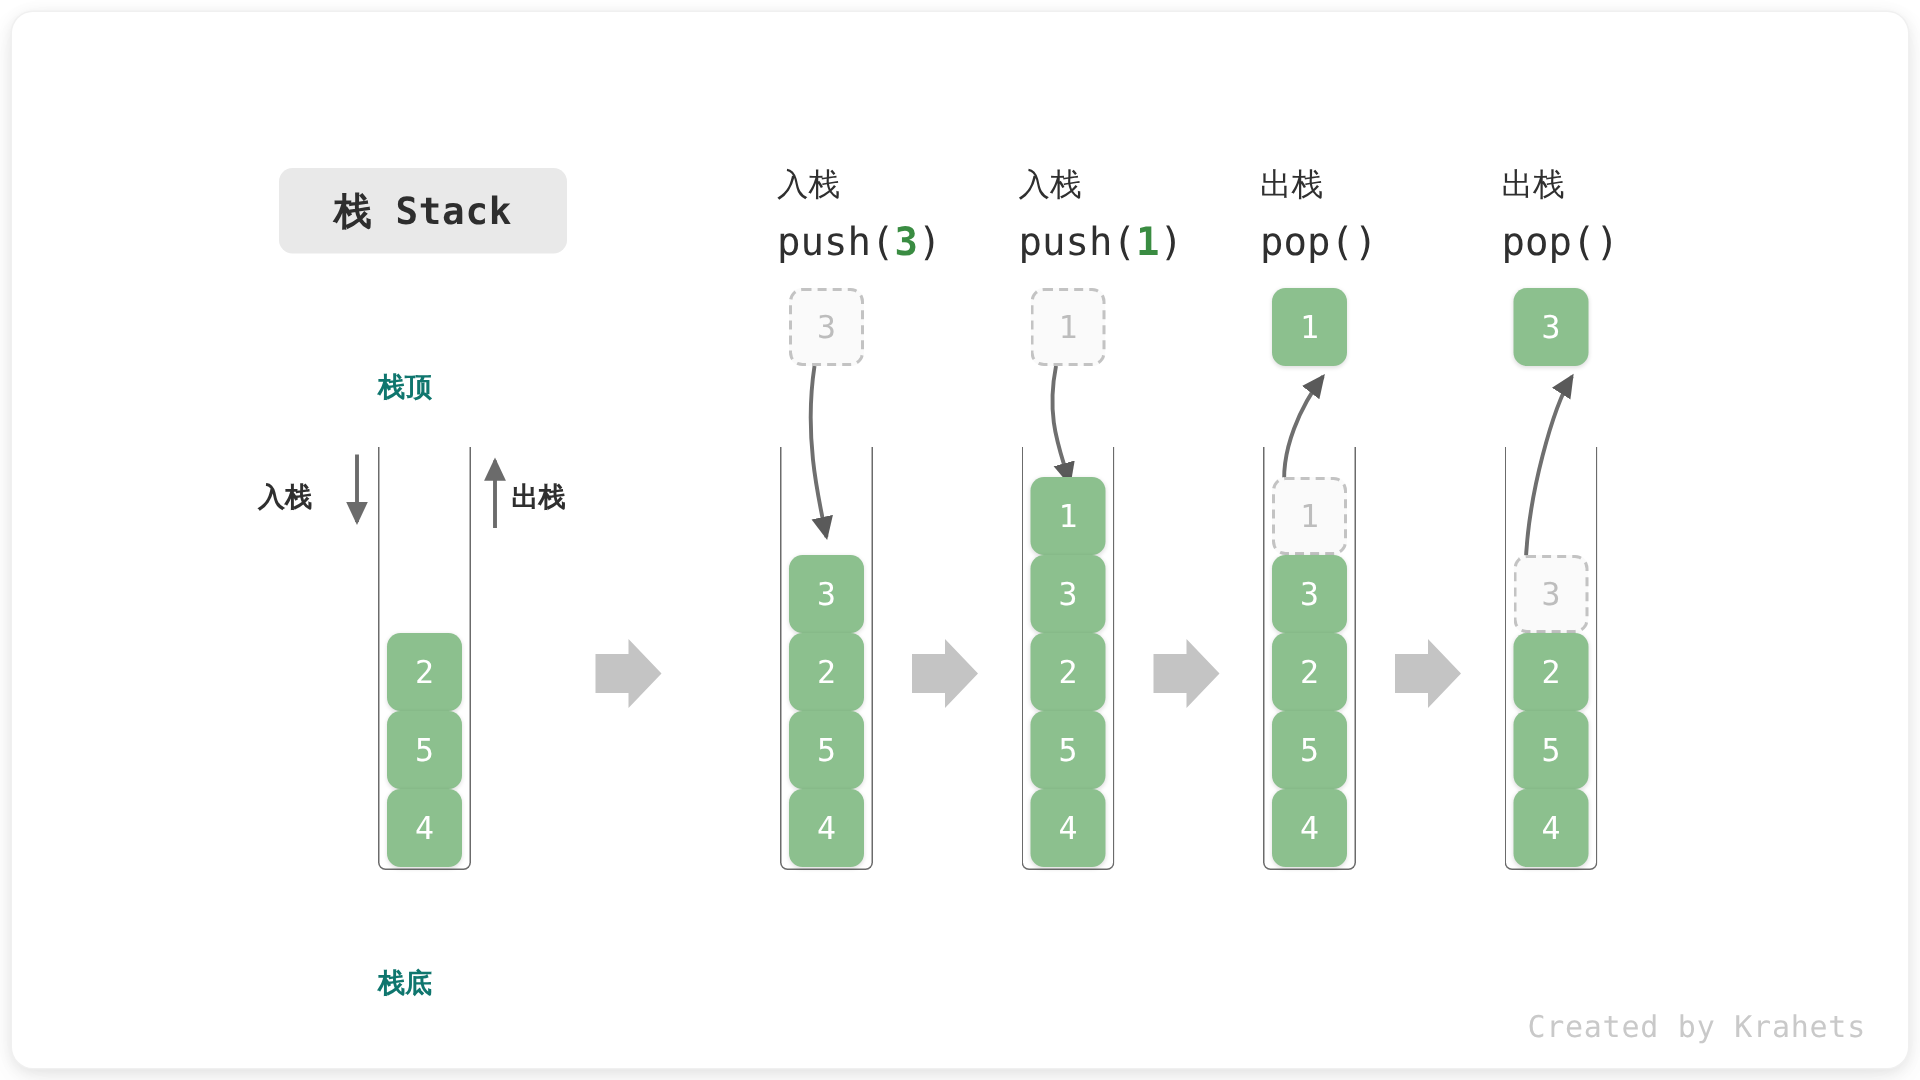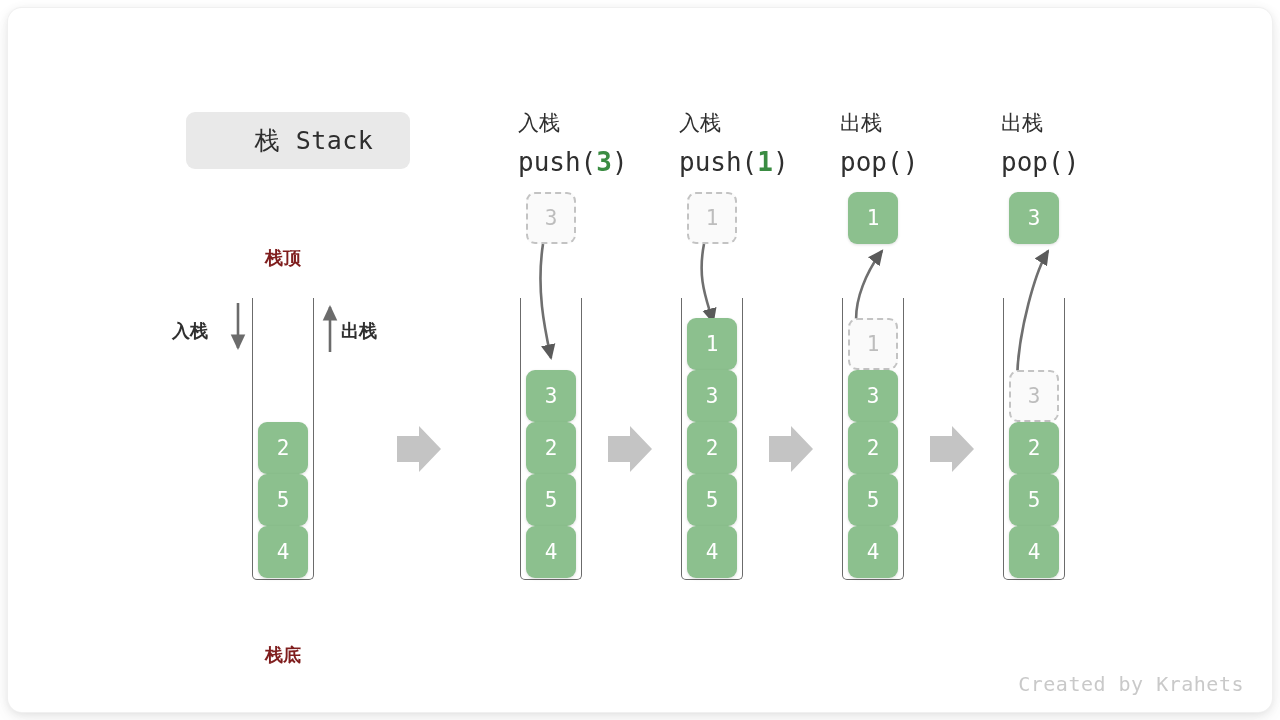--- a/index.html
+++ b/index.html
@@ -45,24 +45,23 @@
     top: 112px;
     width: 192px;
     height: 57px;
     background: #e9e9e9;
     border-radius: 9px;
     display: flex;
     align-items: center;
     justify-content: center;
     font-family: "DejaVu Sans Mono", "Liberation Mono", monospace;
     font-size: 25px;
-    font-weight: normal;
+    font-weight: bold;
     color: #2e2e2e;
     letter-spacing: 0.5px;
-    padding-left: 32px;
   }
 
   
   .col {
     position: absolute;
     top: 0;
     width: 64px;
     height: 720px;
   }
   .col-head {
@@ -153,23 +152,23 @@
     position: absolute;
     font-size: 18px;
     font-weight: bold;
     color: #2f2f2f;
     white-space: nowrap;
   }
   .cap-label {
     position: absolute;
     font-size: 18px;
     font-weight: bold;
-    color: #7f1d1d;
+    color: #0f766e;
     white-space: nowrap;
-    text-align: center;
+    text-align: left;
   }
 
   .credit {
     position: absolute;
     right: 36px;
     bottom: 24px;
     font-family: "DejaVu Sans Mono", "Liberation Mono", monospace;
     font-size: 20px;
     color: #c9c9c9;
     letter-spacing: 0.5px;

